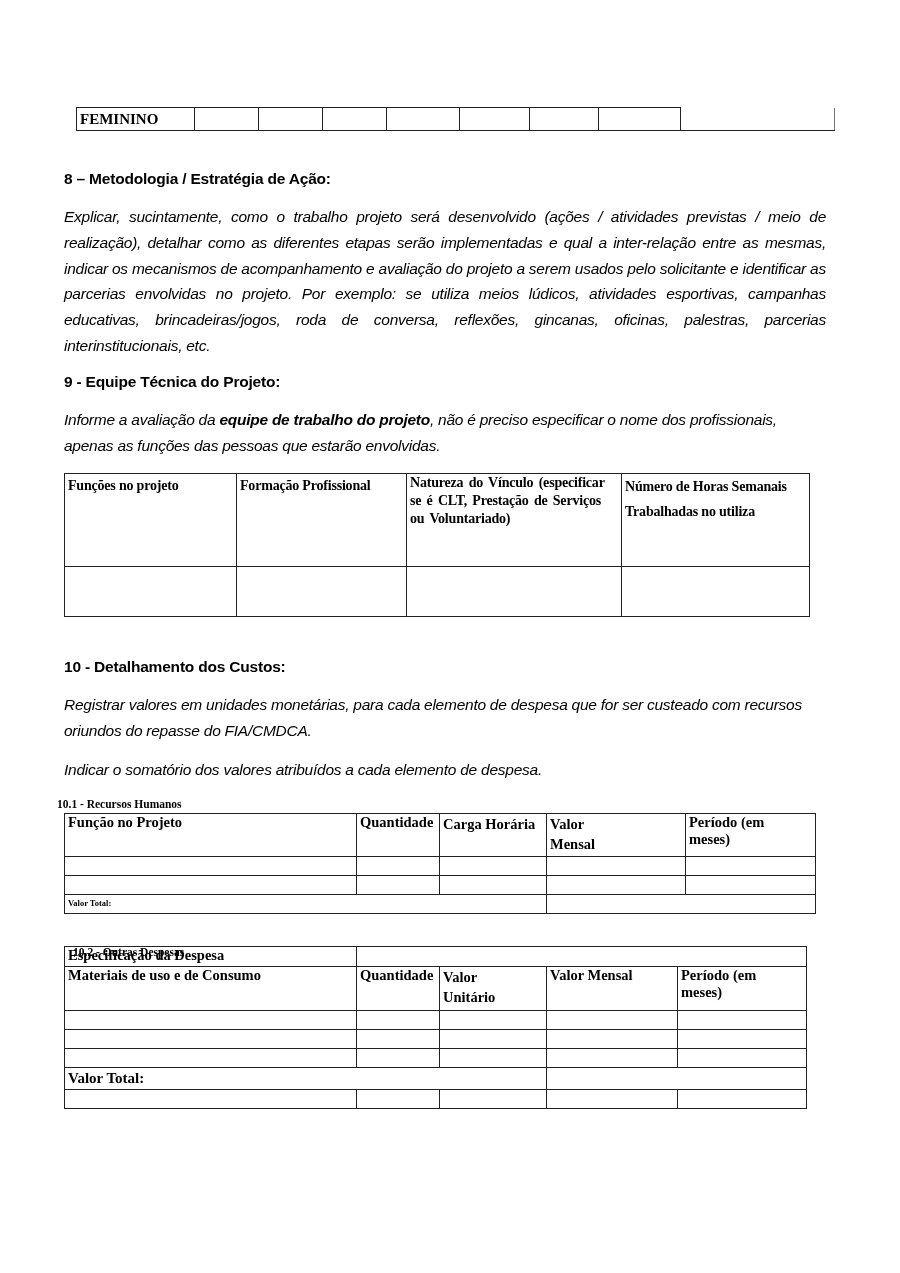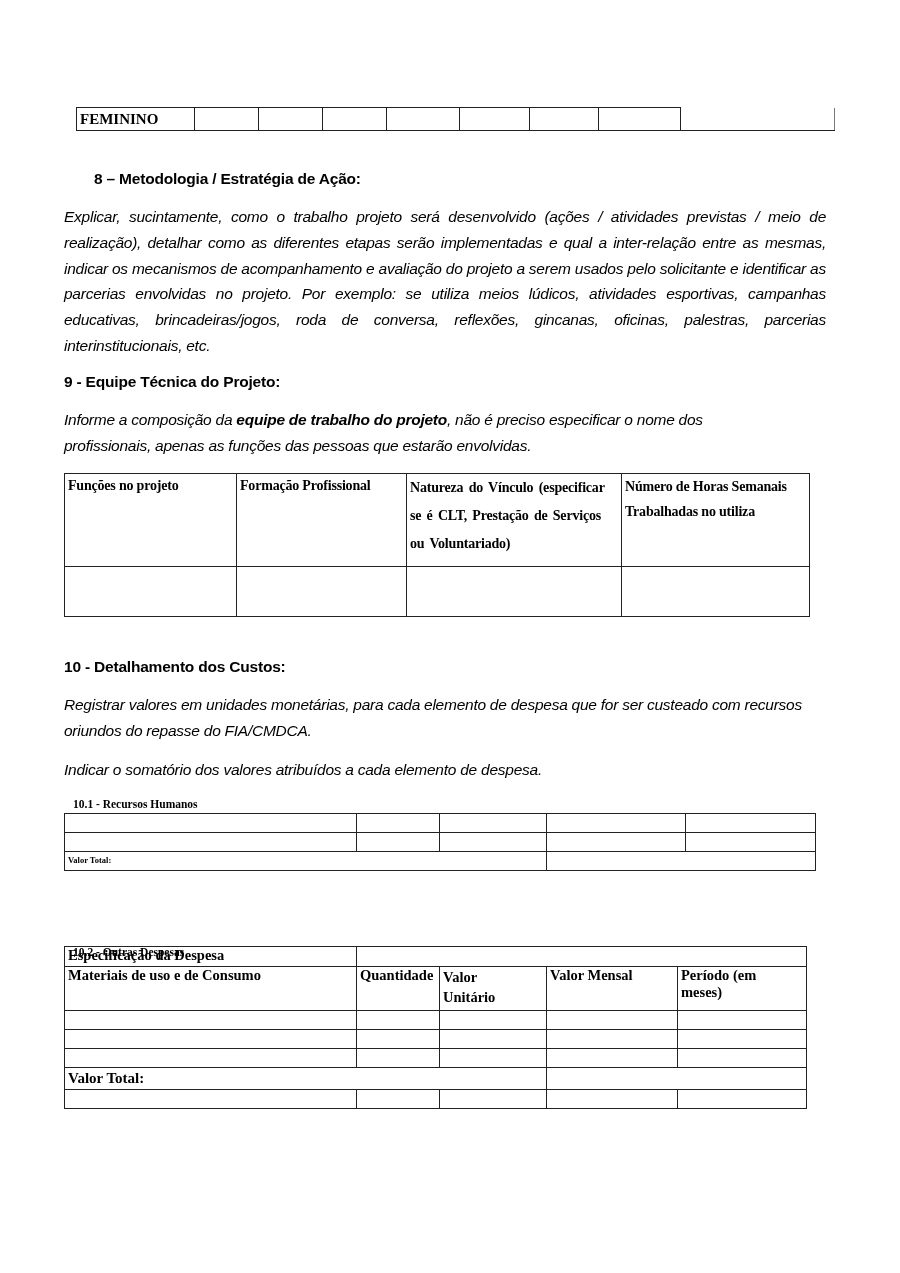--- a/index.html
+++ b/index.html
@@ -39,65 +39,72 @@
     <td></td>
     <td></td>
     <td></td>
     <td></td>
     <td></td>
     <td class="nob-top" style="border-left:1.3px solid #222; border-right:1.5px solid #777;"></td>
   </tr>
 </tbody>
   </table>
 
-<div class="abs heading" style="left:64px; top:170px;margin-left:30px;">8 – Metodologia / Estratégia de Ação:</div>
+<div class="abs heading" style="left:64px; top:170px;">8 – Metodologia / Estratégia de Ação:</div>
 <div class="abs para" style="left:64px; top:204px; width:762px;">Explicar, sucintamente, como o trabalho projeto será desenvolvido (ações / atividades previstas / meio de realização), detalhar como as diferentes etapas serão implementadas e qual a inter-relação entre as mesmas, indicar os mecanismos de acompanhamento e avaliação do projeto a serem usados pelo solicitante e identificar as parcerias envolvidas no projeto. Por exemplo: se utiliza meios lúdicos, atividades esportivas, campanhas educativas, brincadeiras/jogos, roda de conversa, reflexões, gincanas, oficinas, palestras, parcerias interinstitucionais, etc.</div>
 
 <div class="abs heading" style="left:64px; top:373px;">9 - Equipe Técnica do Projeto:</div>
 <div class="abs para para-left" style="left:64px; top:407px; width:720px;">
-  <span>Informe a composição da </span><b>equipe de trabalho do projeto</b><span>, não é preciso especificar o nome dos profissionais, apenas as funções das pessoas que estarão envolvidas.</span>
+  <span>Informe a avaliação da </span><b>equipe de trabalho do projeto</b><span>, não é preciso especificar o nome dos profissionais, apenas as funções das pessoas que estarão envolvidas.</span>
 </div>
 
 <table class="t9" style="left:64px; top:473px; width:745px;">
   <colgroup>
       <col style="width:172px">
       <col style="width:170px">
       <col style="width:215px">
       <col style="width:188px">
     </colgroup>
   <tbody>
       <tr style="height:93px">
     <td class="tight" style="padding-top:3px;">Funções no projeto</td>
     <td class="tight" style="padding-top:3px;">Formação Profissional</td>
-    <td style="line-height:28px; word-spacing:2px;">Natureza do Vínculo (especificar se é CLT, Prestação de Serviços ou Voluntariado)</td>
+    <td style="line-height:18px; word-spacing:2px;">Natureza do Vínculo (especificar se é CLT, Prestação de Serviços ou Voluntariado)</td>
     <td style="line-height:25px;">Número de Horas Semanais Trabalhadas no utiliza</td>
   </tr>
   <tr style="height:50px">
     <td></td>
     <td></td>
     <td></td>
     <td></td>
   </tr>
 </tbody>
   </table>
 
 <div class="abs heading" style="left:64px; top:658px;">10 - Detalhamento dos Custos:</div>
 <div class="abs para para-left" style="left:64px; top:692px; width:760px;">Registrar valores em unidades monetárias, para cada elemento de despesa que for ser custeado com recursos oriundos do repasse do FIA/CMDCA.</div>
 <div class="abs para para-left" style="left:64px; top:757px; width:760px;">Indicar o somatório dos valores atribuídos a cada elemento de despesa.</div>
 
-<div class="abs sub" style="left:73px; top:798px;">10.1 - Recursos Humanos</div>
+<div class="abs sub" style="left:57px; top:798px;">10.1 - Recursos Humanos</div>
 <table style="left:64px; top:813px; width:751px;">
   <colgroup>
       <col style="width:292px">
       <col style="width:83px">
       <col style="width:107px">
       <col style="width:139px">
       <col style="width:130px">
     </colgroup>
   <tbody>
+      <tr style="height:43px">
+    <td>Função no Projeto</td>
+    <td style="word-break:break-all;">Quantidade</td>
+    <td style="line-height:20px; width:90px;">Carga Horária</td>
+    <td style="line-height:20px; padding-right:80px;">Valor Mensal</td>
+    <td style="padding-right:30px;">Período (em meses)</td>
+  </tr>
   <tr style="height:19px">
     <td></td>
         <td></td>
         <td></td>
         <td></td>
         <td></td>
   </tr>
   <tr style="height:19px">
     <td></td>
         <td></td>

